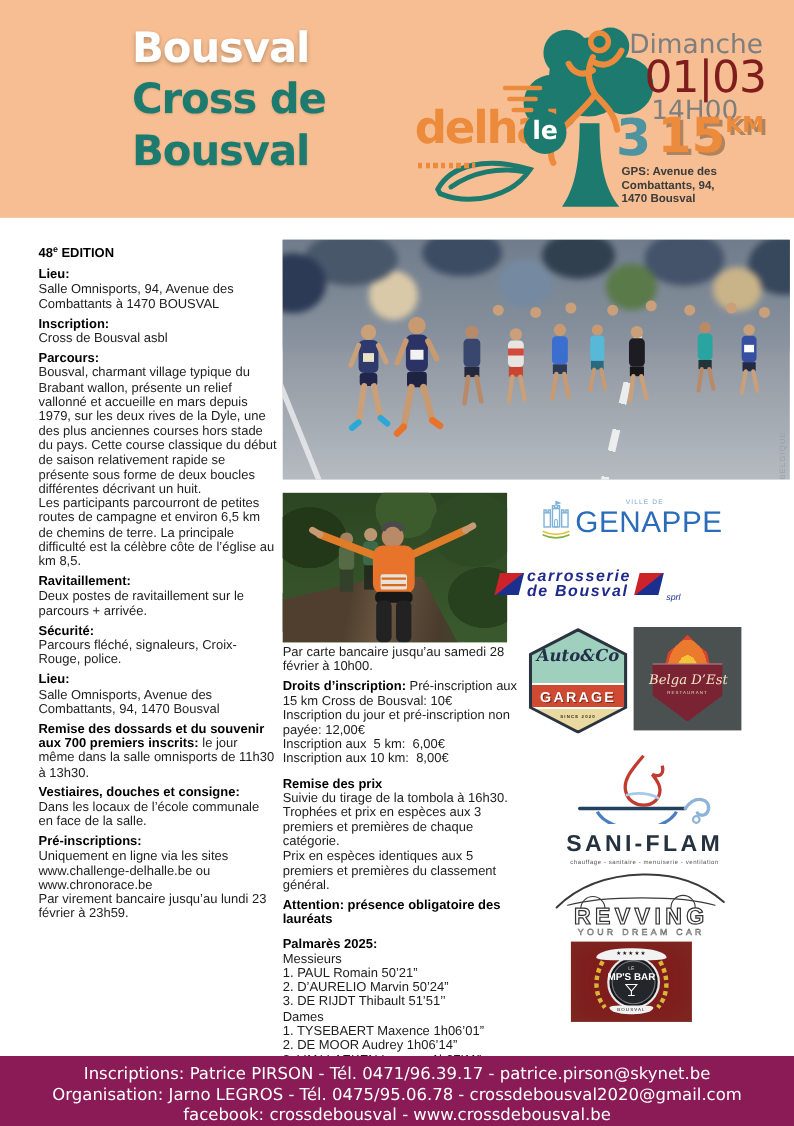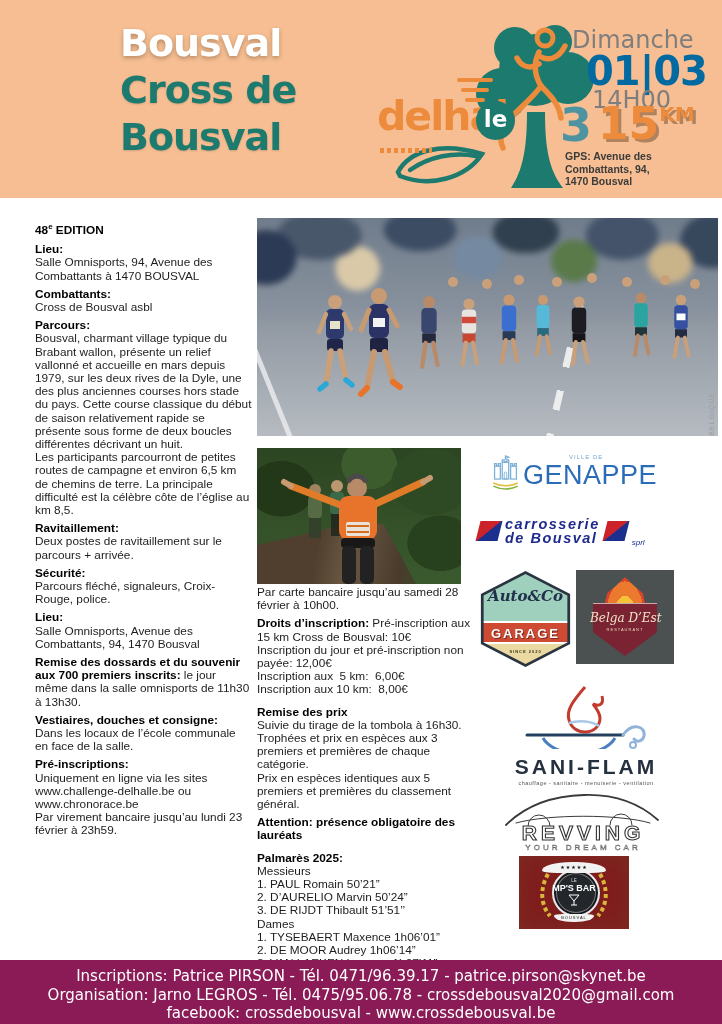--- a/index.html
+++ b/index.html
@@ -14,21 +14,21 @@
   .title .t2{color:#1D7A6E;text-shadow:0 1px 2px rgba(60,40,20,.18);display:block;}
 
   .brand-word{position:absolute;left:377px;top:92px;font-family:"DejaVu Sans",sans-serif;
               font-weight:bold;font-size:41px;color:#EC8B3C;letter-spacing:-2px;}
   .brand-dots{position:absolute;left:380px;top:148px;width:52px;height:5px;
               background:repeating-linear-gradient(90deg,#EC8B3C 0 4px,transparent 4px 7px);}
   .le-circle{position:absolute;left:476px;top:101px;width:39px;height:39px;border-radius:50%;
              background:#1D7A6E;color:#fff;font-family:"DejaVu Sans",sans-serif;font-weight:bold;
              font-size:23px;text-align:center;line-height:37px;}
   .date-day{position:absolute;left:572px;top:26px;font-size:24px;color:#7E7E7E;font-family:"DejaVu Sans",sans-serif;}
-  .date-num{position:absolute;left:586px;top:48px;font-size:40px;font-weight:bold;color:#0369a1;
+  .date-num{position:absolute;left:586px;top:48px;font-size:40px;font-weight:normal;color:#7f1d1d;
             font-family:"DejaVu Sans",sans-serif;letter-spacing:-1px;}
   .date-time{position:absolute;left:592px;top:86px;font-size:24px;color:#7E7E7E;font-family:"DejaVu Sans",sans-serif;}
   .race-no{position:absolute;left:560px;top:98px;font-size:46px;font-weight:bold;color:#4E93A0;
            font-family:"DejaVu Sans",sans-serif;}
   .dist{position:absolute;left:598px;top:98px;font-size:44px;font-weight:bold;color:#EC8B3C;
         font-family:"DejaVu Sans",sans-serif;text-shadow:3px 3px 0 rgba(90,60,35,.45);}
   .dist sup{font-size:20px;vertical-align:18px;}
   .gps{position:absolute;left:565px;top:150px;width:155px;font-size:10.5px;line-height:12.5px;
        font-weight:bold;color:#3b3b3b;}
 
@@ -77,21 +77,21 @@
   .trailpath{position:absolute;left:0;bottom:0;width:100%;height:60px;
     background:linear-gradient(100deg,#503f2e 0 30%,#6a5843 45%,#4a3b2c 70%,#3a4a2a 85%);
     clip-path:polygon(0 35%,45% 0,62% 0,78% 100%,0 100%);}
 
   
   .genappe{position:absolute;left:492px;top:443px;width:165px;height:58px;display:flex;align-items:center;}
   .genappe .txt{margin-left:4px;}
   .genappe .small{font-size:6px;letter-spacing:1px;color:#7aa7cf;margin-left:46px;}
   .genappe .name{font-size:27px;color:#2b6cb8;letter-spacing:0.5px;font-family:"Liberation Sans",sans-serif;}
 
-  .carro{position:absolute;left:478px;top:513px;width:206px;height:36px;display:flex;align-items:center;gap:5px;}
+  .carro{position:absolute;left:452px;top:513px;width:206px;height:36px;display:flex;align-items:center;gap:5px;}
   .pgram{width:22px;height:20px;transform:skewX(-14deg);
          background:linear-gradient(135deg,#cc2229 0 48%,#1b2f8f 52% 100%);}
   .carro .ctxt{font-weight:bold;color:#202a8c;font-size:14.5px;line-height:14px;letter-spacing:1.5px;
                font-style:italic;white-space:nowrap;}
   .carro .legal{font-size:8px;color:#1b2f8f;font-style:italic;align-self:flex-end;margin-bottom:2px;}
 
   .autoco{position:absolute;left:477px;top:571px;width:97px;height:96px;
           clip-path:polygon(50% 0,96% 24%,96% 76%,50% 100%,4% 76%,4% 24%);background:#2a3340;}
   .autoco-in{position:absolute;left:3px;top:3px;right:3px;bottom:3px;
           clip-path:polygon(50% 0,96% 24%,96% 76%,50% 100%,4% 76%,4% 24%);
@@ -322,21 +322,21 @@
   </div>
 
   <div class="leftcol">
     <div class="edition"><span>48</span><sup>e</sup> <span>EDITION</span></div>
 
     <p>
         <b class="h">Lieu:</b>
         <span class="b">Salle Omnisports, 94, Avenue des Combattants à 1470 BOUSVAL</span>
       </p>
     <p>
-        <b class="h">Combattants:</b>
+        <b class="h">Inscription:</b>
         <span class="b">Cross de Bousval asbl</span>
       </p>
     <p>
         <b class="h">Parcours:</b>
         <span class="b">Bousval, charmant village typique du Brabant wallon, présente un relief vallonné et accueille en mars depuis 1979, sur les deux rives de la Dyle, une des plus anciennes courses hors stade du pays. Cette course classique du début de saison relativement rapide se présente sous forme de deux boucles différentes décrivant un huit.
 Les participants parcourront de petites routes de campagne et environ 6,5 km de chemins de terre. La principale difficulté est la célèbre côte de l’église au km 8,5.</span>
       </p>
     <p>
         <b class="h">Ravitaillement:</b>
         <span class="b">Deux postes de ravitaillement sur le parcours + arrivée.</span>

